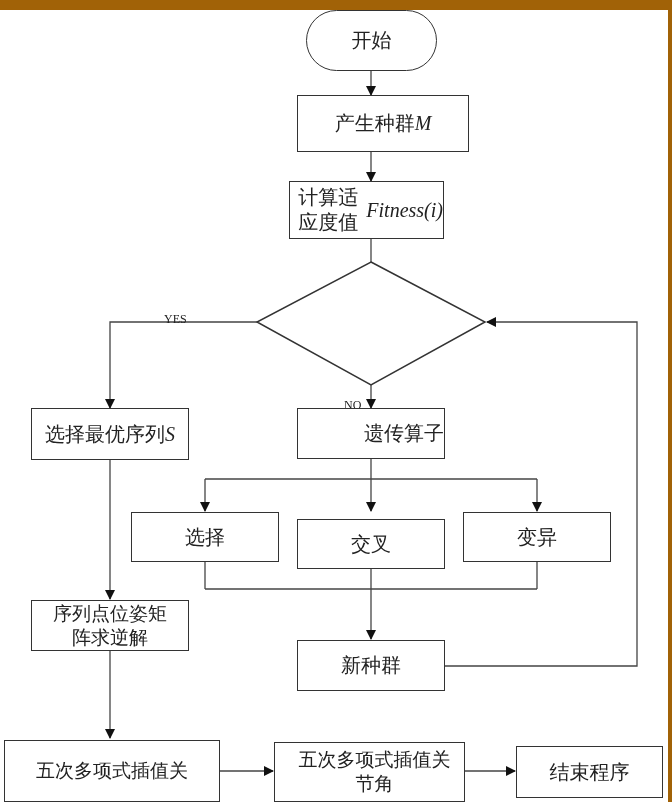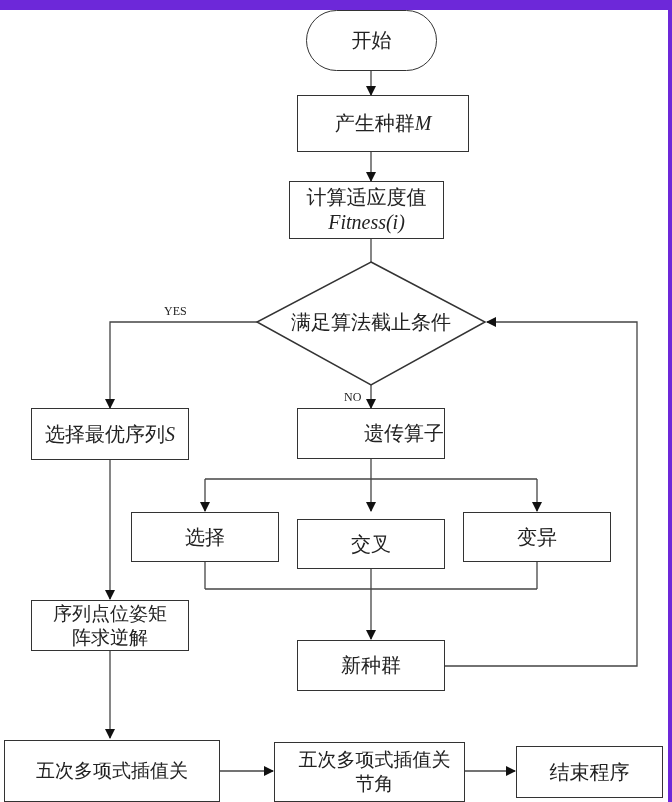--- a/index.html
+++ b/index.html
@@ -1,26 +1,26 @@
 <!DOCTYPE html>
 <html><head>
 <meta charset="utf-8">
 <style>
   html, body { margin: 0; padding: 0; background: #000; }
-  #canvas { position: relative; width: 672px; height: 802px; background: #6d28d9; overflow: hidden; }
+  #canvas { position: relative; width: 672px; height: 802px; background: #a16207; overflow: hidden; }
   #page { position: absolute; left: 0; top: 10px; width: 668px; height: 792px; background: #fff; }
   svg { position: absolute; left: 0; top: 0; }
   .node { position: absolute; box-sizing: border-box; border: 1.5px solid #333; background: #fff;
           display: flex; align-items: center; justify-content: center; text-align: center;
           font-family: "DejaVu Serif", "Liberation Serif", serif; font-size: 20px; color: #222; line-height: 1.25; }
   .node.small { font-size: 19px; }
   .terminal { border-radius: 34px; }
   .diamond-label { position: absolute; font-family: "DejaVu Serif", "Liberation Serif", serif; font-size: 20px; color: #222;
                    display: flex; align-items: center; justify-content: center; }
-  .edge-label { position: absolute; font-family: "Liberation Serif", serif; font-size: 12px; color: #222; }
+  .edge-label { position: absolute; font-family: "Liberation Serif", serif; font-size: 12px; color: #222; margin-top: 8px; }
   .it { font-style: italic; font-family: "Liberation Serif", serif; }
 </style>
 </head>
 <body>
 
 <div id="canvas">
  <div id="page">
   <svg width="668" height="792" viewBox="0 10 668 792">
     <defs>
       <marker id="arr" markerWidth="10" markerHeight="10" refX="9" refY="5" orient="auto" markerUnits="userSpaceOnUse">
@@ -65,28 +65,25 @@
   </svg>
 
   <div class="node terminal" style="left:306px; top:0px; width:131px; height:61px;">
     <span>开始</span>
   </div>
 
   <div class="node" style="left:297px; top:85px; width:172px; height:57px;">
     <span><span>产生种群</span><span class="it">M</span></span>
   </div>
 
-  <div class="node" style="left:289px; top:171px; width:155px; height:58px; flex-direction:column;">
+  <div class="node" style="left:289px; top:171px; width:155px; height:58px; flex-direction:row;">
     <span>计算适应度值</span>
     <span class="it">Fitness(i)</span>
   </div>
 
-  <div class="diamond-label" style="left:257px; top:292px; width:228px; height:40px;">
-    <span>满足算法截止条件</span>
-  </div>
 
   <span class="edge-label" style="left:164px; top:294px;">YES</span>
   <span class="edge-label" style="left:344px; top:380px;">NO</span>
 
   <div class="node" style="left:31px; top:398px; width:158px; height:52px;">
     <span><span>选择最优序列</span><span class="it">S</span></span>
   </div>
 
   <div class="node" style="left:297px; top:398px; width:148px; height:51px;justify-content:flex-end;">
     <span>遗传算子</span>

